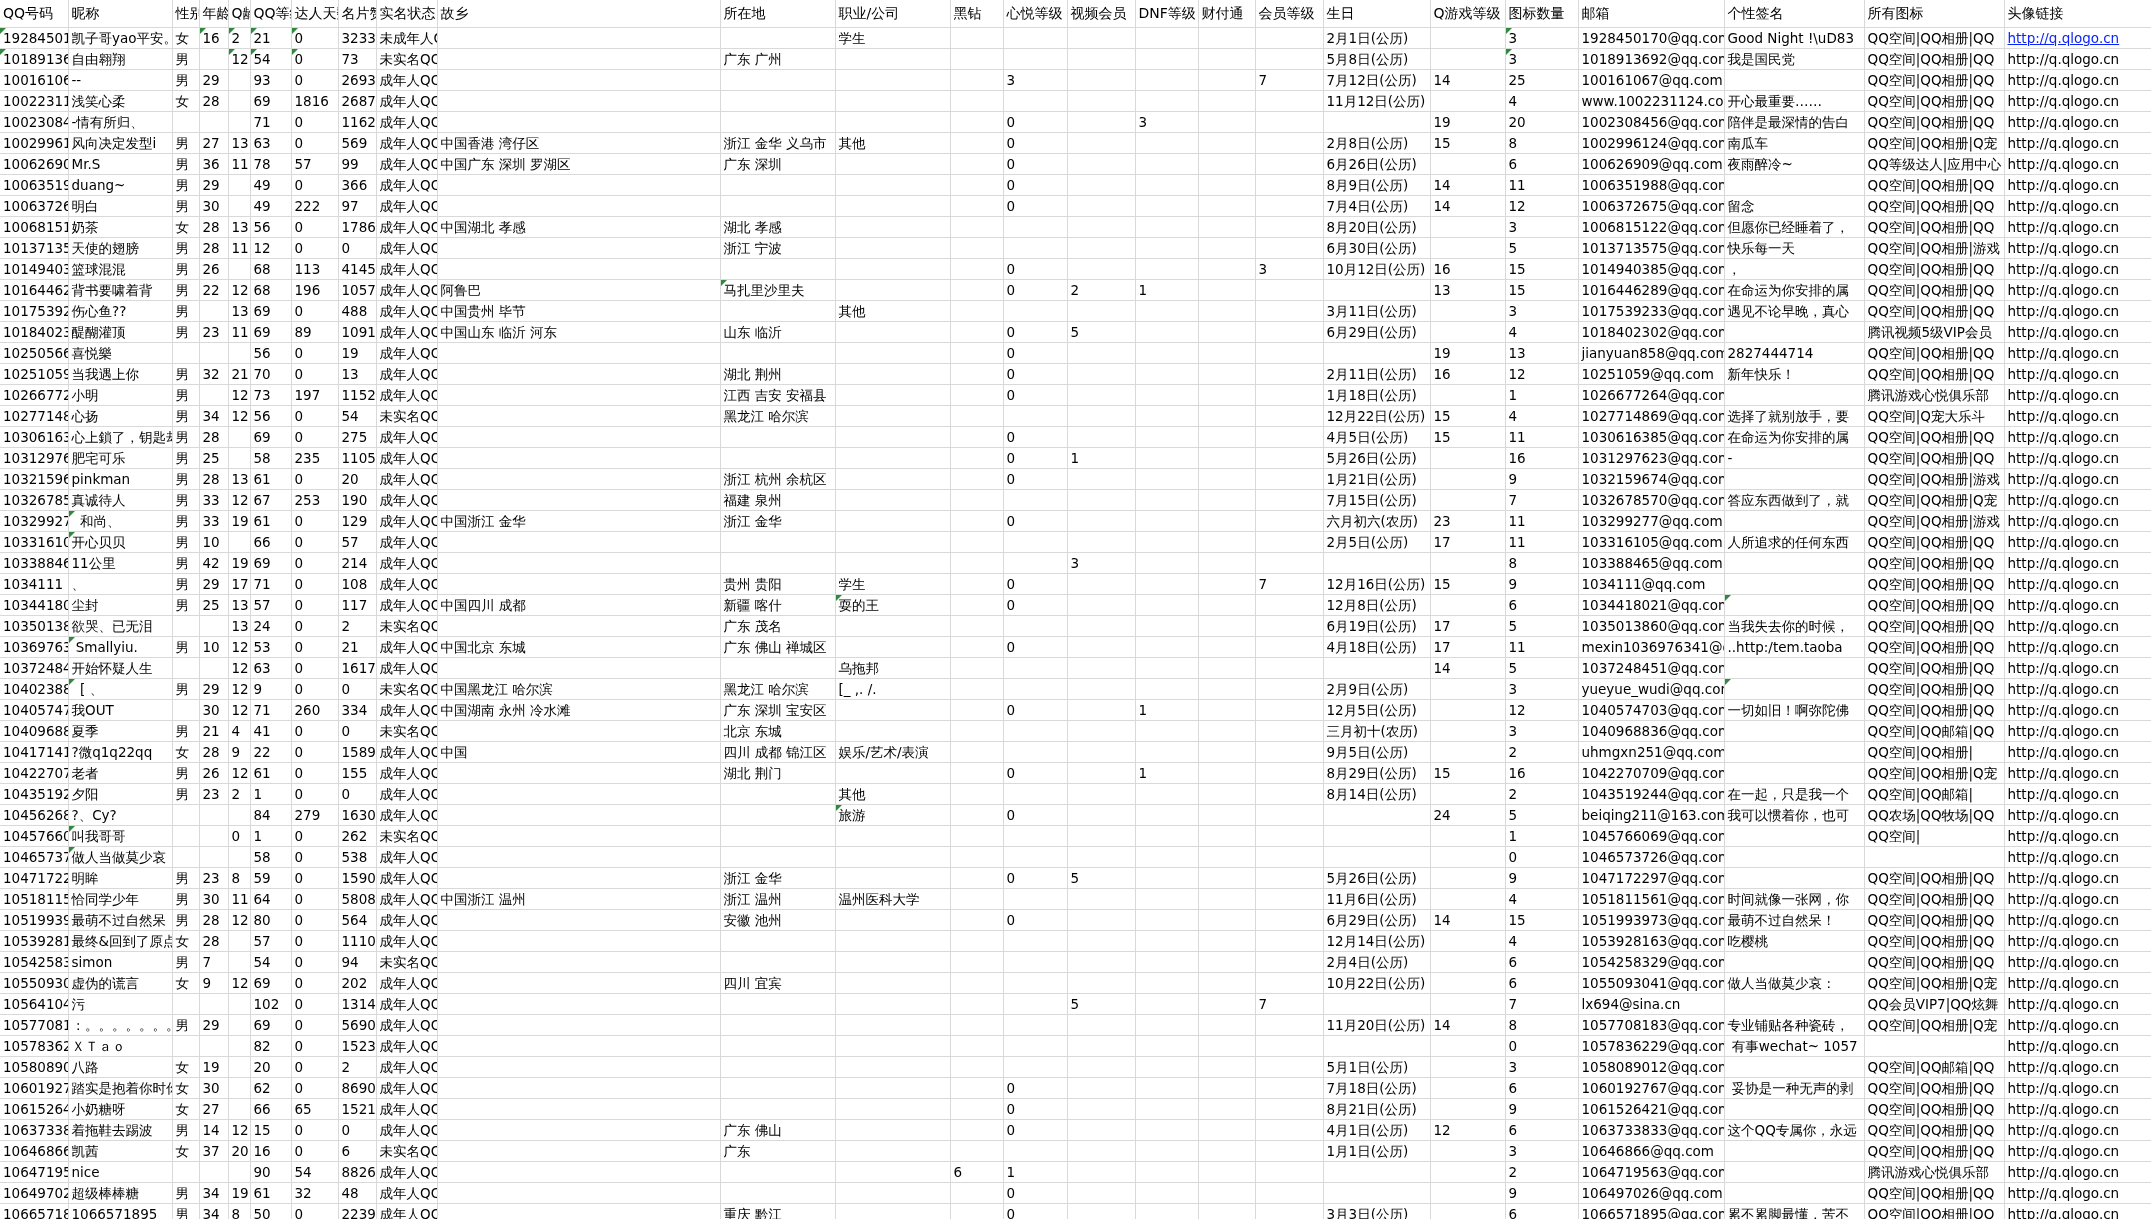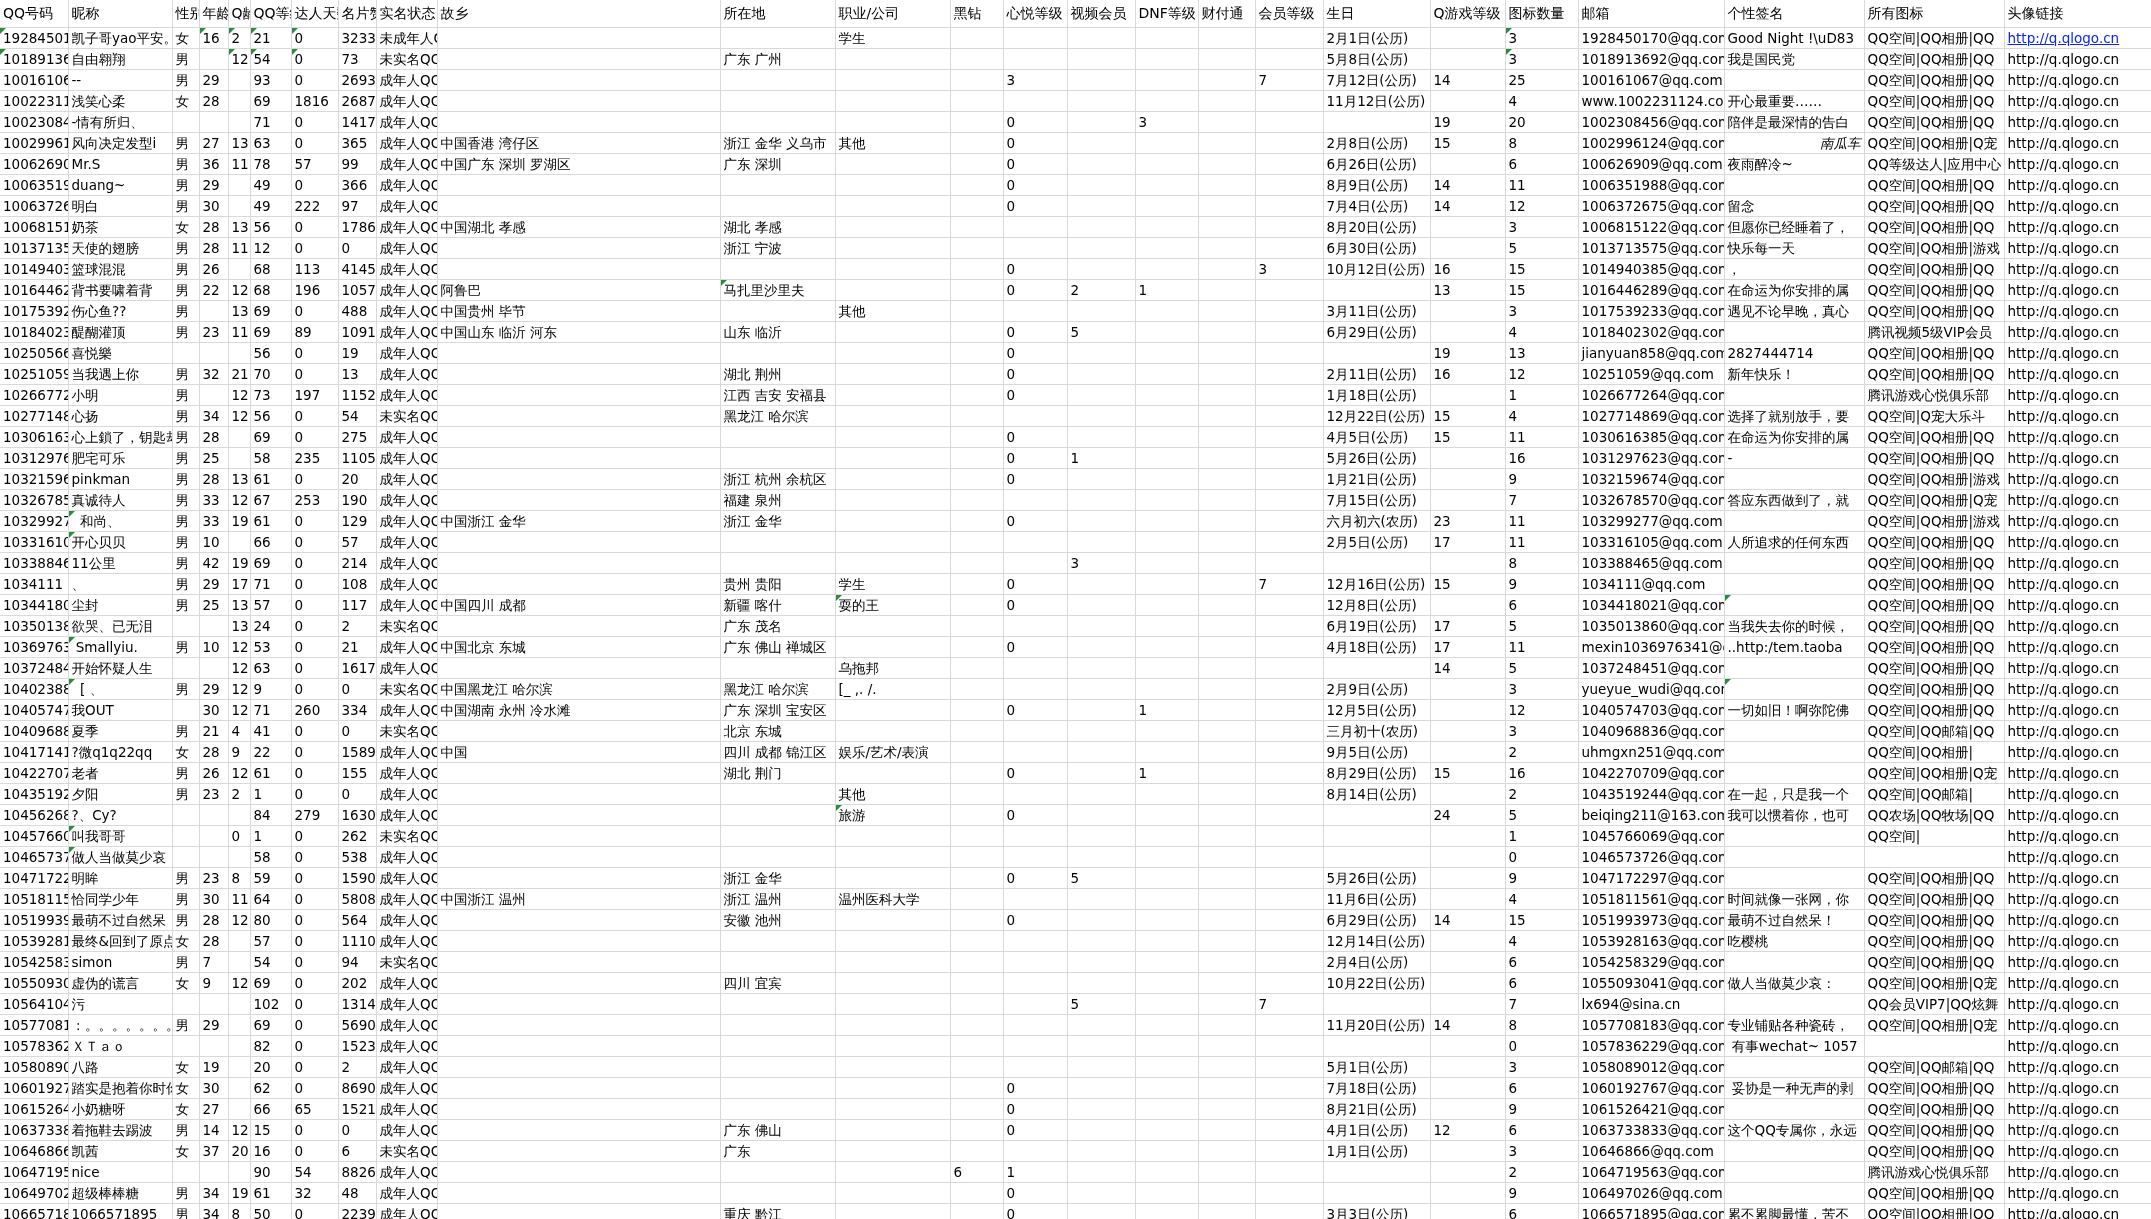--- a/index.html
+++ b/index.html
@@ -17,21 +17,21 @@
     white-space:pre;overflow:hidden;
     height:20px;line-height:20px;
     position:relative;
   }
   thead th{height:27px;line-height:27px;font-size:14px;}
   td.gt::before{
     content:"";position:absolute;top:0;left:0;width:0;height:0;
     border-top:6px solid #2e8b3d;border-right:6px solid transparent;
   }
   td.link{color:#0b24fb;text-decoration:underline;cursor:pointer;}
-  td.ar{text-align:right;font-style:italic;}
+  td.ar{}
 </style>
 </head>
 <body>
 
 <div id="sheet">
   <table>
     <colgroup id="cols">
         <col style="width: 68px;">
         <col style="width: 104px;">
         <col style="width: 27px;">
@@ -197,21 +197,21 @@
           <td>http://q.qlogo.cn</td>
         </tr>
         <tr>
           <td>1002308456</td>
           <td>-情有所归、</td>
           <td></td>
           <td></td>
           <td></td>
           <td>71</td>
           <td>0</td>
-          <td>1417</td>
+          <td>1162</td>
           <td>成年人QQ号</td>
           <td></td>
           <td></td>
           <td></td>
           <td></td>
           <td>0</td>
           <td></td>
           <td>3</td>
           <td></td>
           <td></td>
@@ -224,21 +224,21 @@
           <td>http://q.qlogo.cn</td>
         </tr>
         <tr>
           <td>1002996124</td>
           <td>风向决定发型i</td>
           <td>男</td>
           <td>27</td>
           <td>13</td>
           <td>63</td>
           <td>0</td>
-          <td>365</td>
+          <td>569</td>
           <td>成年人QQ号</td>
           <td>中国香港 湾仔区</td>
           <td>浙江 金华 义乌市</td>
           <td>其他</td>
           <td></td>
           <td>0</td>
           <td></td>
           <td></td>
           <td></td>
           <td></td>

